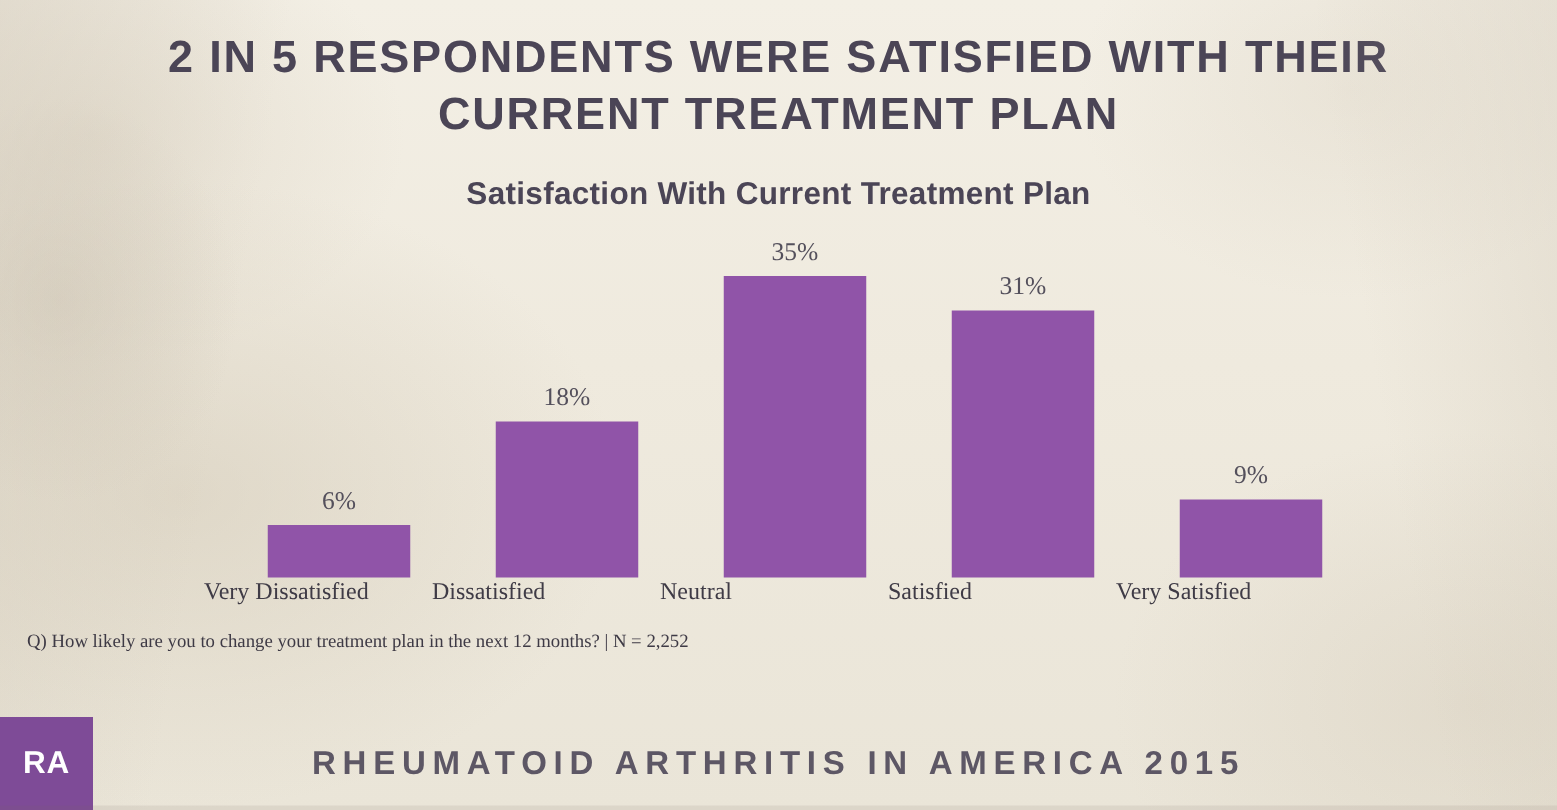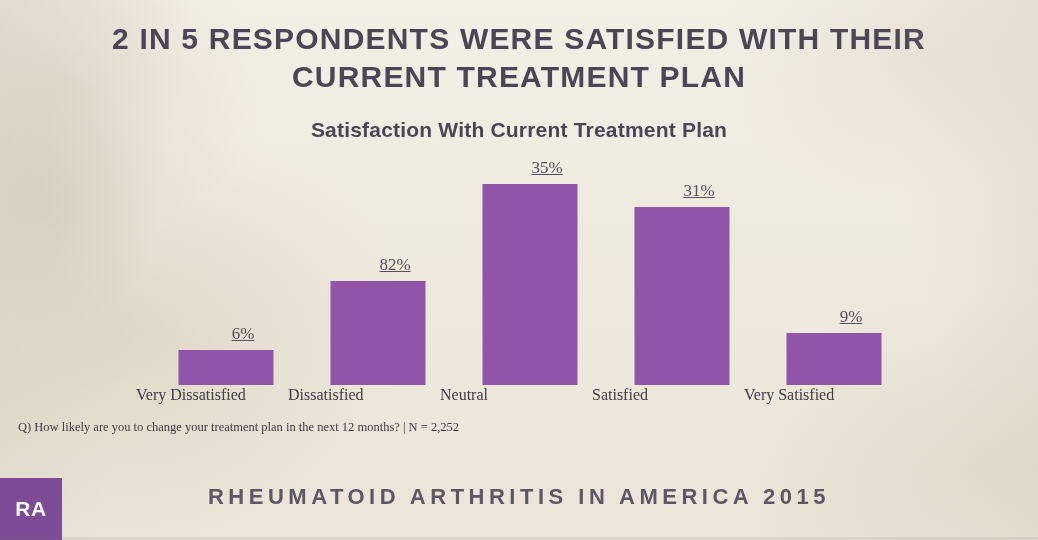--- a/index.html
+++ b/index.html
@@ -90,27 +90,26 @@
   .bar-col .bar {
     position: absolute;
     left: 50%;
     transform: translateX(-50%);
     bottom: 0;
     width: 95px;
     background: #9054a8;
   }
   .bar-col .value {
     position: absolute;
-    left: 17px;
+    left: 0;
     width: 152px;
     text-align: center;
     color: #54505c;
     font-size: 17px;
     font-family: "Liberation Serif", serif;
-    text-decoration: underline;
   }
   .xlabels {
     position: absolute;
     left: 150px;
     top: 386px;
     width: 760px;
     height: 24px;
   }
   .xlabel {
     position: absolute;
@@ -126,21 +125,21 @@
     top: 419px;
     color: #3e3a45;
     font-family: "Liberation Serif", serif;
     font-size: 12.5px;
     line-height: 17px;
   }
 
   .footer-band {
     position: absolute;
     left: 0;
-    bottom: 12px;
+    bottom: 0;
     width: 822px;
     height: 60px;
     background: rgba(0,0,0,0);
   }
   .footer-text {
     position: absolute;
     left: 0;
     bottom: 18px;
     width: 1038px;
     text-align: center;
@@ -191,21 +190,21 @@
 
   <div class="subtitle">Satisfaction With Current Treatment Plan</div>
 
   <div id="chart">
       <div class="bar-col" style="left: 0px;">
         <div class="bar" style="height: 35px; background: rgb(144, 84, 168);"></div>
         <div class="value" style="bottom: 41px;">6%</div>
       </div>
       <div class="bar-col" style="left: 152px;">
         <div class="bar" style="height: 104px; background: rgb(144, 84, 168);"></div>
-        <div class="value" style="bottom: 110px;">82%</div>
+        <div class="value" style="bottom: 110px;">18%</div>
       </div>
       <div class="bar-col" style="left: 304px;">
         <div class="bar" style="height: 201px; background: rgb(144, 84, 168);"></div>
         <div class="value" style="bottom: 207px;">35%</div>
       </div>
       <div class="bar-col" style="left: 456px;">
         <div class="bar" style="height: 178px; background: rgb(144, 84, 168);"></div>
         <div class="value" style="bottom: 184px;">31%</div>
       </div>
       <div class="bar-col" style="left: 608px;">

